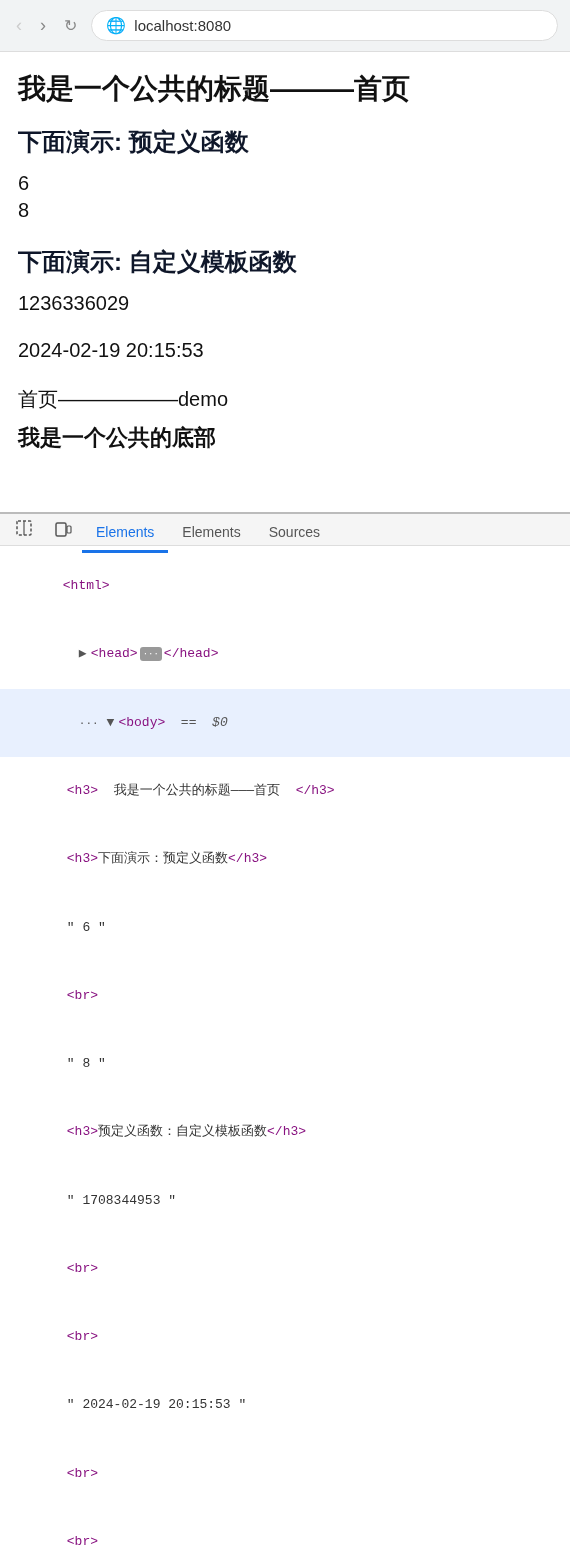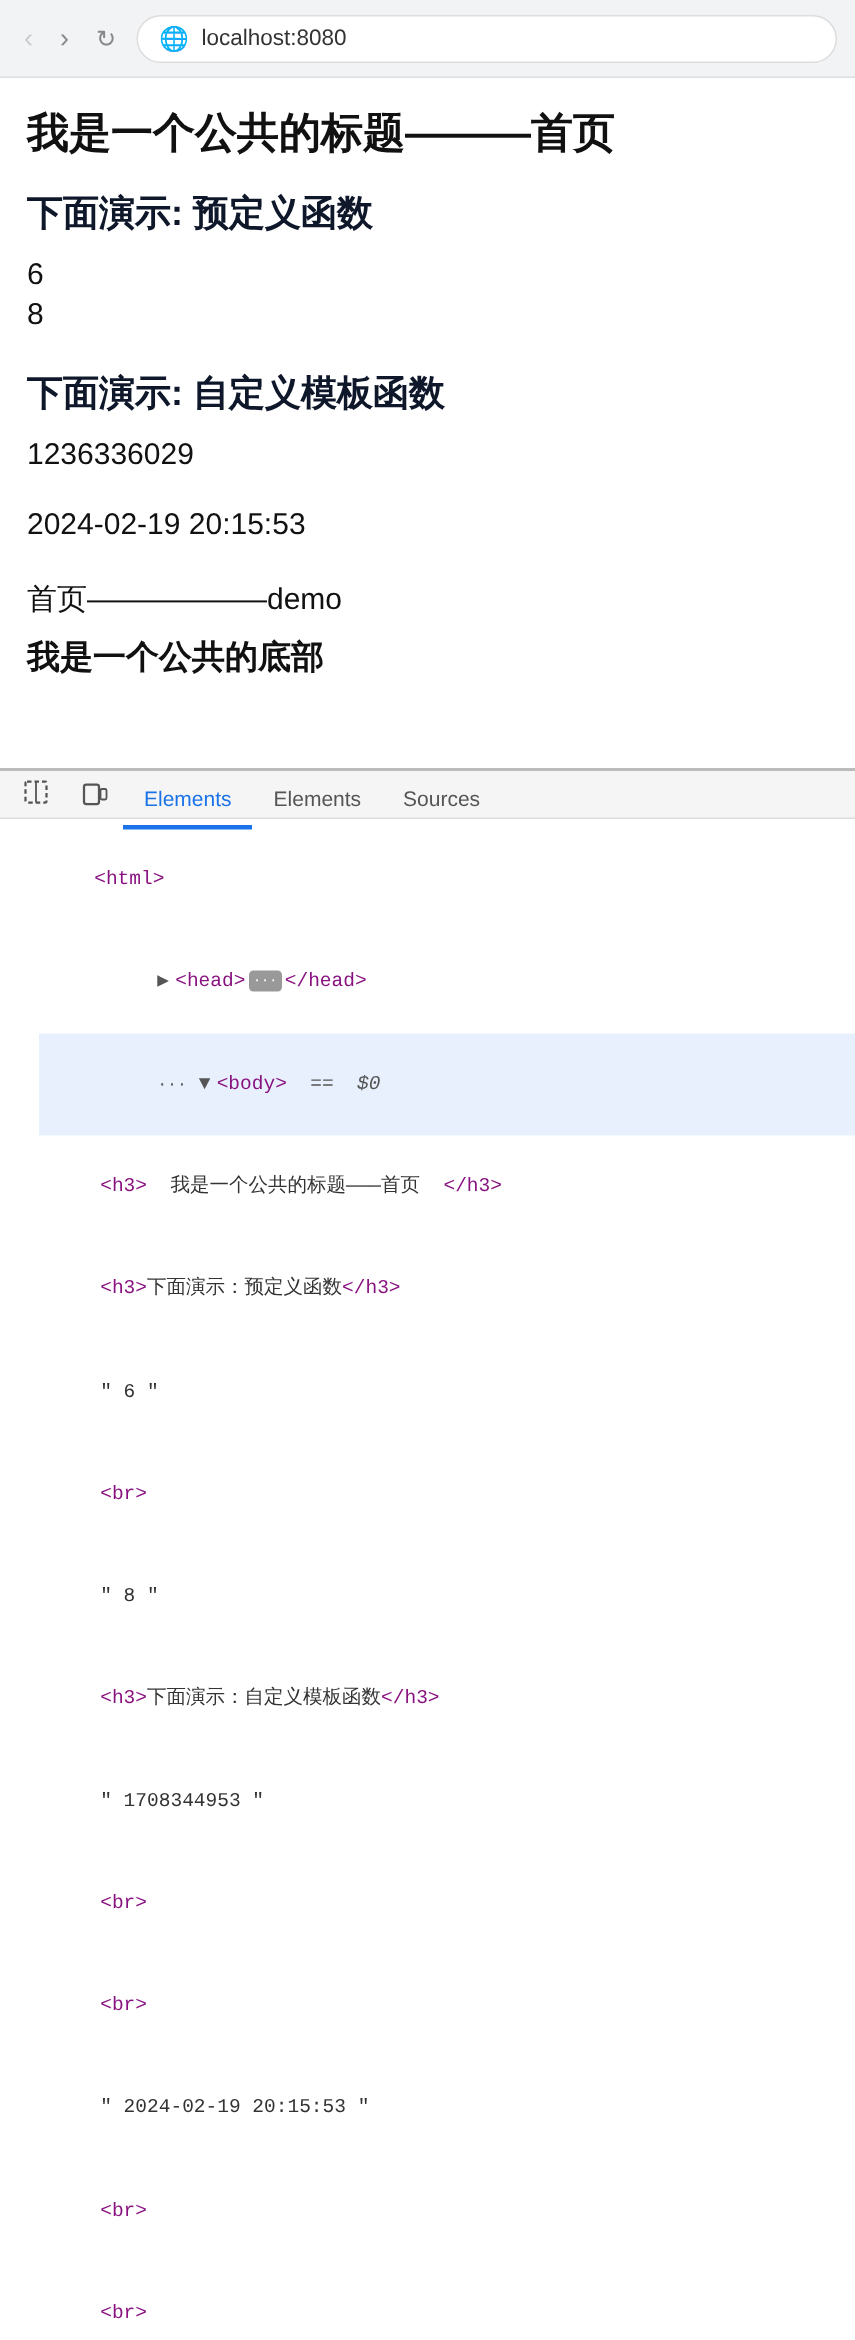--- a/index.html
+++ b/index.html
@@ -132,21 +132,21 @@
       padding: 1px 10px 1px 16px;
       white-space: pre;
       color: #333;
     }
     .elem-line.selected {
       background: #e8f0fe;
     }
     .tag { color: #881280; }
     .text-node { color: #333; }
     .triangle { display: inline-block; width: 12px; color: #555; }
-    .indent-1 { padding-left: 32px; margin-left: 26px; }
+    .indent-1 { padding-left: 32px; }
     .indent-2 { padding-left: 20px; }
     .dots-icon {
       display: inline-block;
       background: #999;
       border-radius: 3px;
       color: #fff;
       font-size: 9px;
       padding: 0 3px;
       margin: 0 2px;
       vertical-align: middle;
@@ -242,21 +242,21 @@
 
     <div class="elem-line indent-2">
       <span class="tag">&lt;br&gt;</span>
     </div>
 
     <div class="elem-line indent-2">
       <span class="text-node">" 8 "</span>
     </div>
 
     <div class="elem-line indent-2">
-      <span class="tag">&lt;h3&gt;</span><span class="text-node">下面演示：自定义模板函数</span><span class="tag">&lt;/h3&gt;</span>
+      <span class="tag">&lt;h3&gt;</span><span class="text-node">预定义函数：自定义模板函数</span><span class="tag">&lt;/h3&gt;</span>
     </div>
 
     <div class="elem-line indent-2">
       <span class="text-node">" 1708344953 "</span>
     </div>
 
     <div class="elem-line indent-2">
       <span class="tag">&lt;br&gt;</span>
     </div>
 

